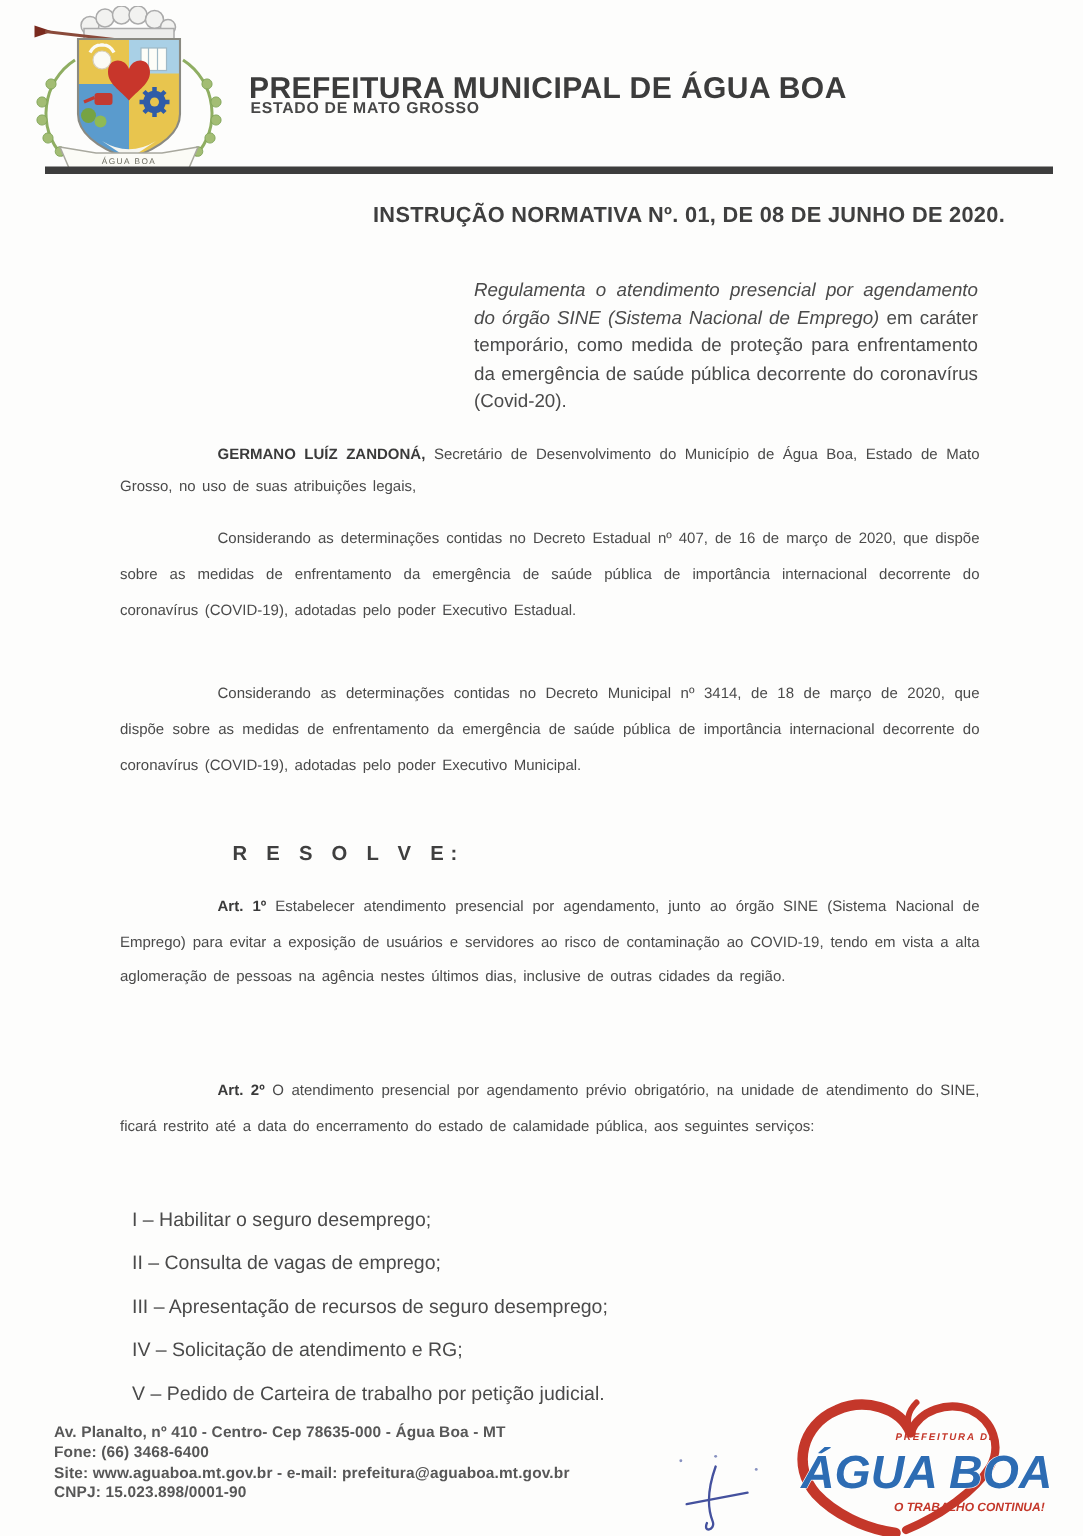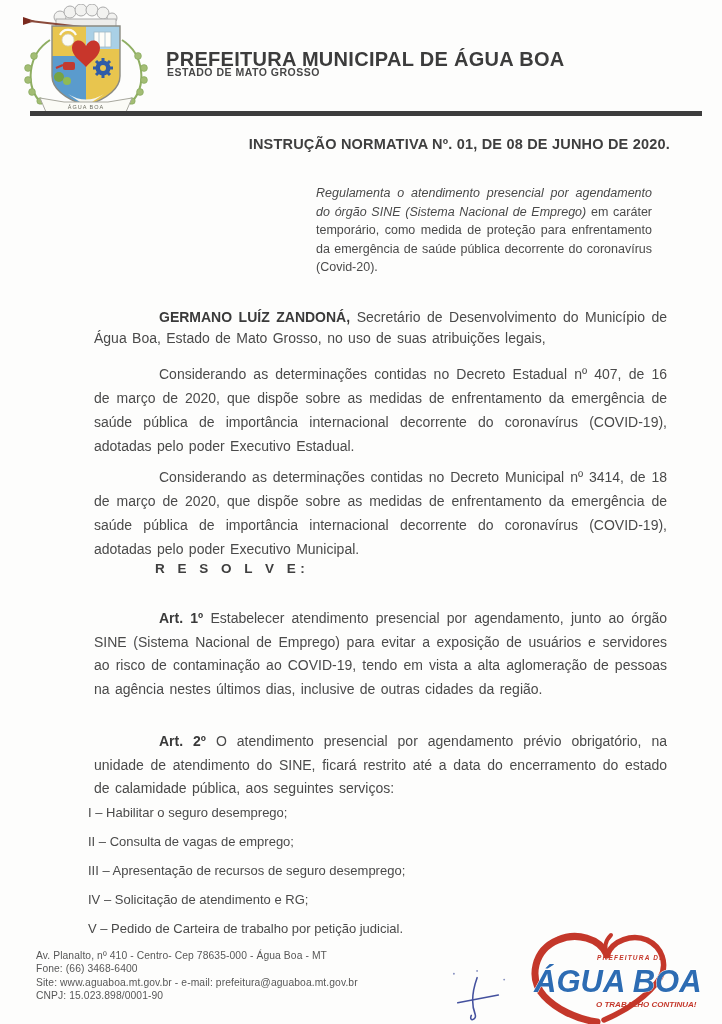--- a/index.html
+++ b/index.html
@@ -23,42 +23,42 @@
   .doc-title{
     position:absolute;left:90px;top:136px;width:580px;text-align:right;
     font-size:14.5px;font-weight:bold;color:#3f3f3f;letter-spacing:.2px;
   }
   .ementa{
     position:absolute;left:316px;top:184px;width:336px;
     font-size:12.5px;line-height:18.5px;text-align:justify;color:#4a4a4a;
   }
   .ementa .it{font-style:italic;}
   .para{
-    position:absolute;left:80px;width:573px;margin:14px;
-    font-size:14px;text-align:justify;text-indent:65px;color:#4a4a4a;word-spacing:1.5px;
+    position:absolute;left:80px;width:573px;margin:0;
+    font-size:10px;text-align:justify;text-indent:65px;color:#4a4a4a;word-spacing:1.5px;
   }
   .para b{color:#3a3a3a;}
   .p-preamble{top:293px;line-height:21px;}
   .p-cons1{top:348px;line-height:24px;}
   .p-cons2{top:451px;line-height:24px;}
   .resolve{
     position:absolute;left:155px;top:561px;
     font-size:13.5px;font-weight:bold;letter-spacing:4.5px;color:#3f3f3f;
   }
   .p-art1{top:593px;line-height:23.5px;}
   .p-art2{top:716px;line-height:23.5px;}
   .svc-list{
     position:absolute;left:88px;top:798px;width:560px;margin:0;padding:0;list-style:none;
     font-size:13px;color:#4a4a4a;
   }
   .svc-list li{line-height:29px;}
   
   .footer-block{
     position:absolute;left:36px;top:949px;
-    font-size:10.3px;font-weight:normal;line-height:13.4px;color:#575757;letter-spacing:.1px;
+    font-size:10.3px;font-weight:bold;line-height:13.4px;color:#575757;letter-spacing:.1px;
   }
   .footer-logo{position:absolute;left:500px;top:930px;width:215px;height:95px;}
   .pen-mark{position:absolute;left:445px;top:968px;width:70px;height:58px;}
 </style>
 </head>
 <body>
 
 <div class="page">
 
   <svg class="crest" viewBox="0 0 132 112" aria-hidden="true">

